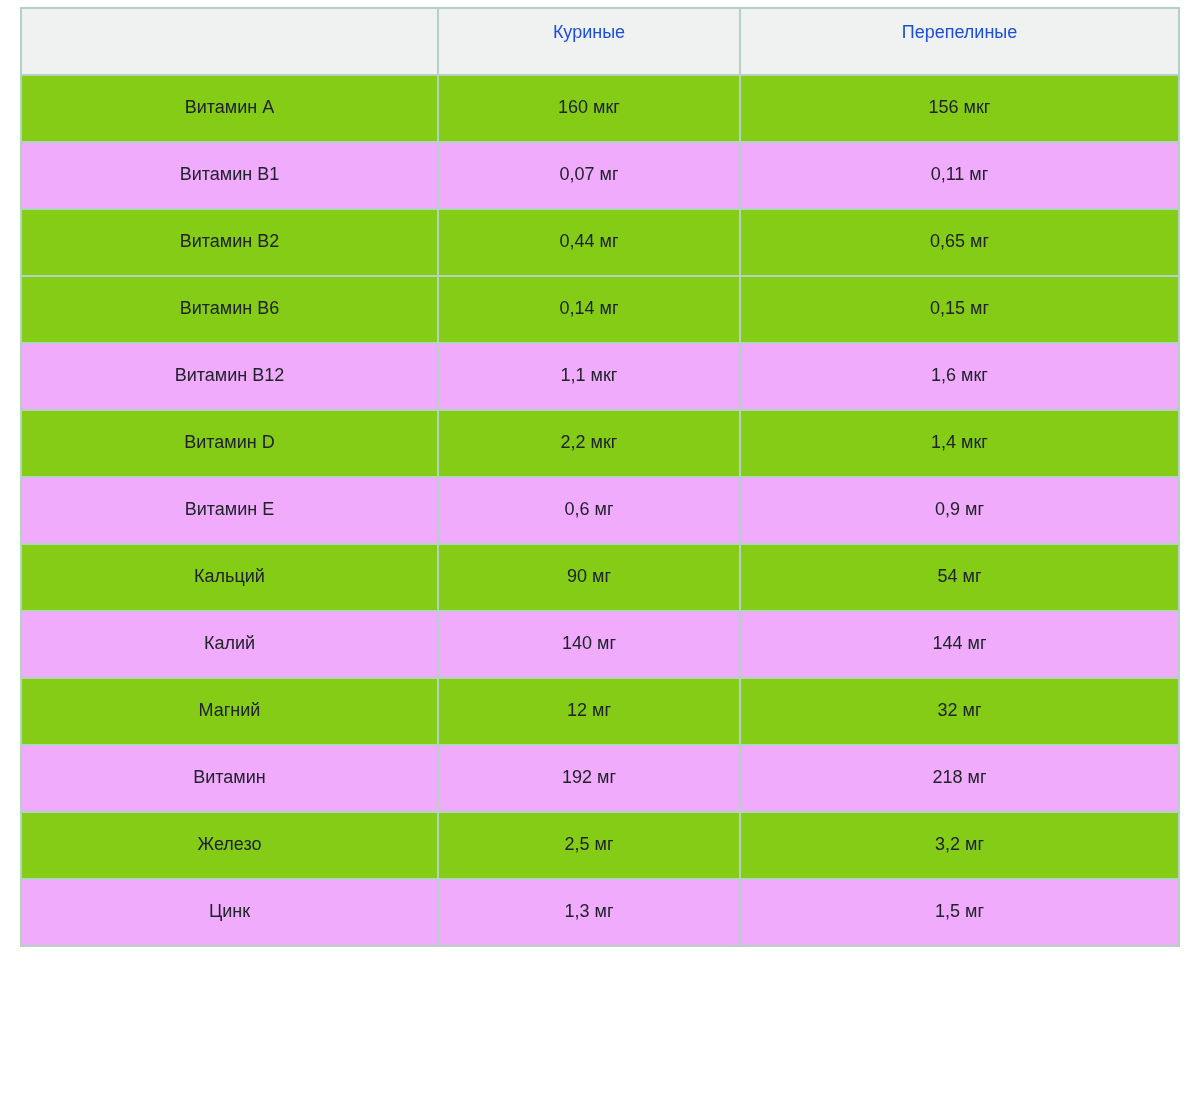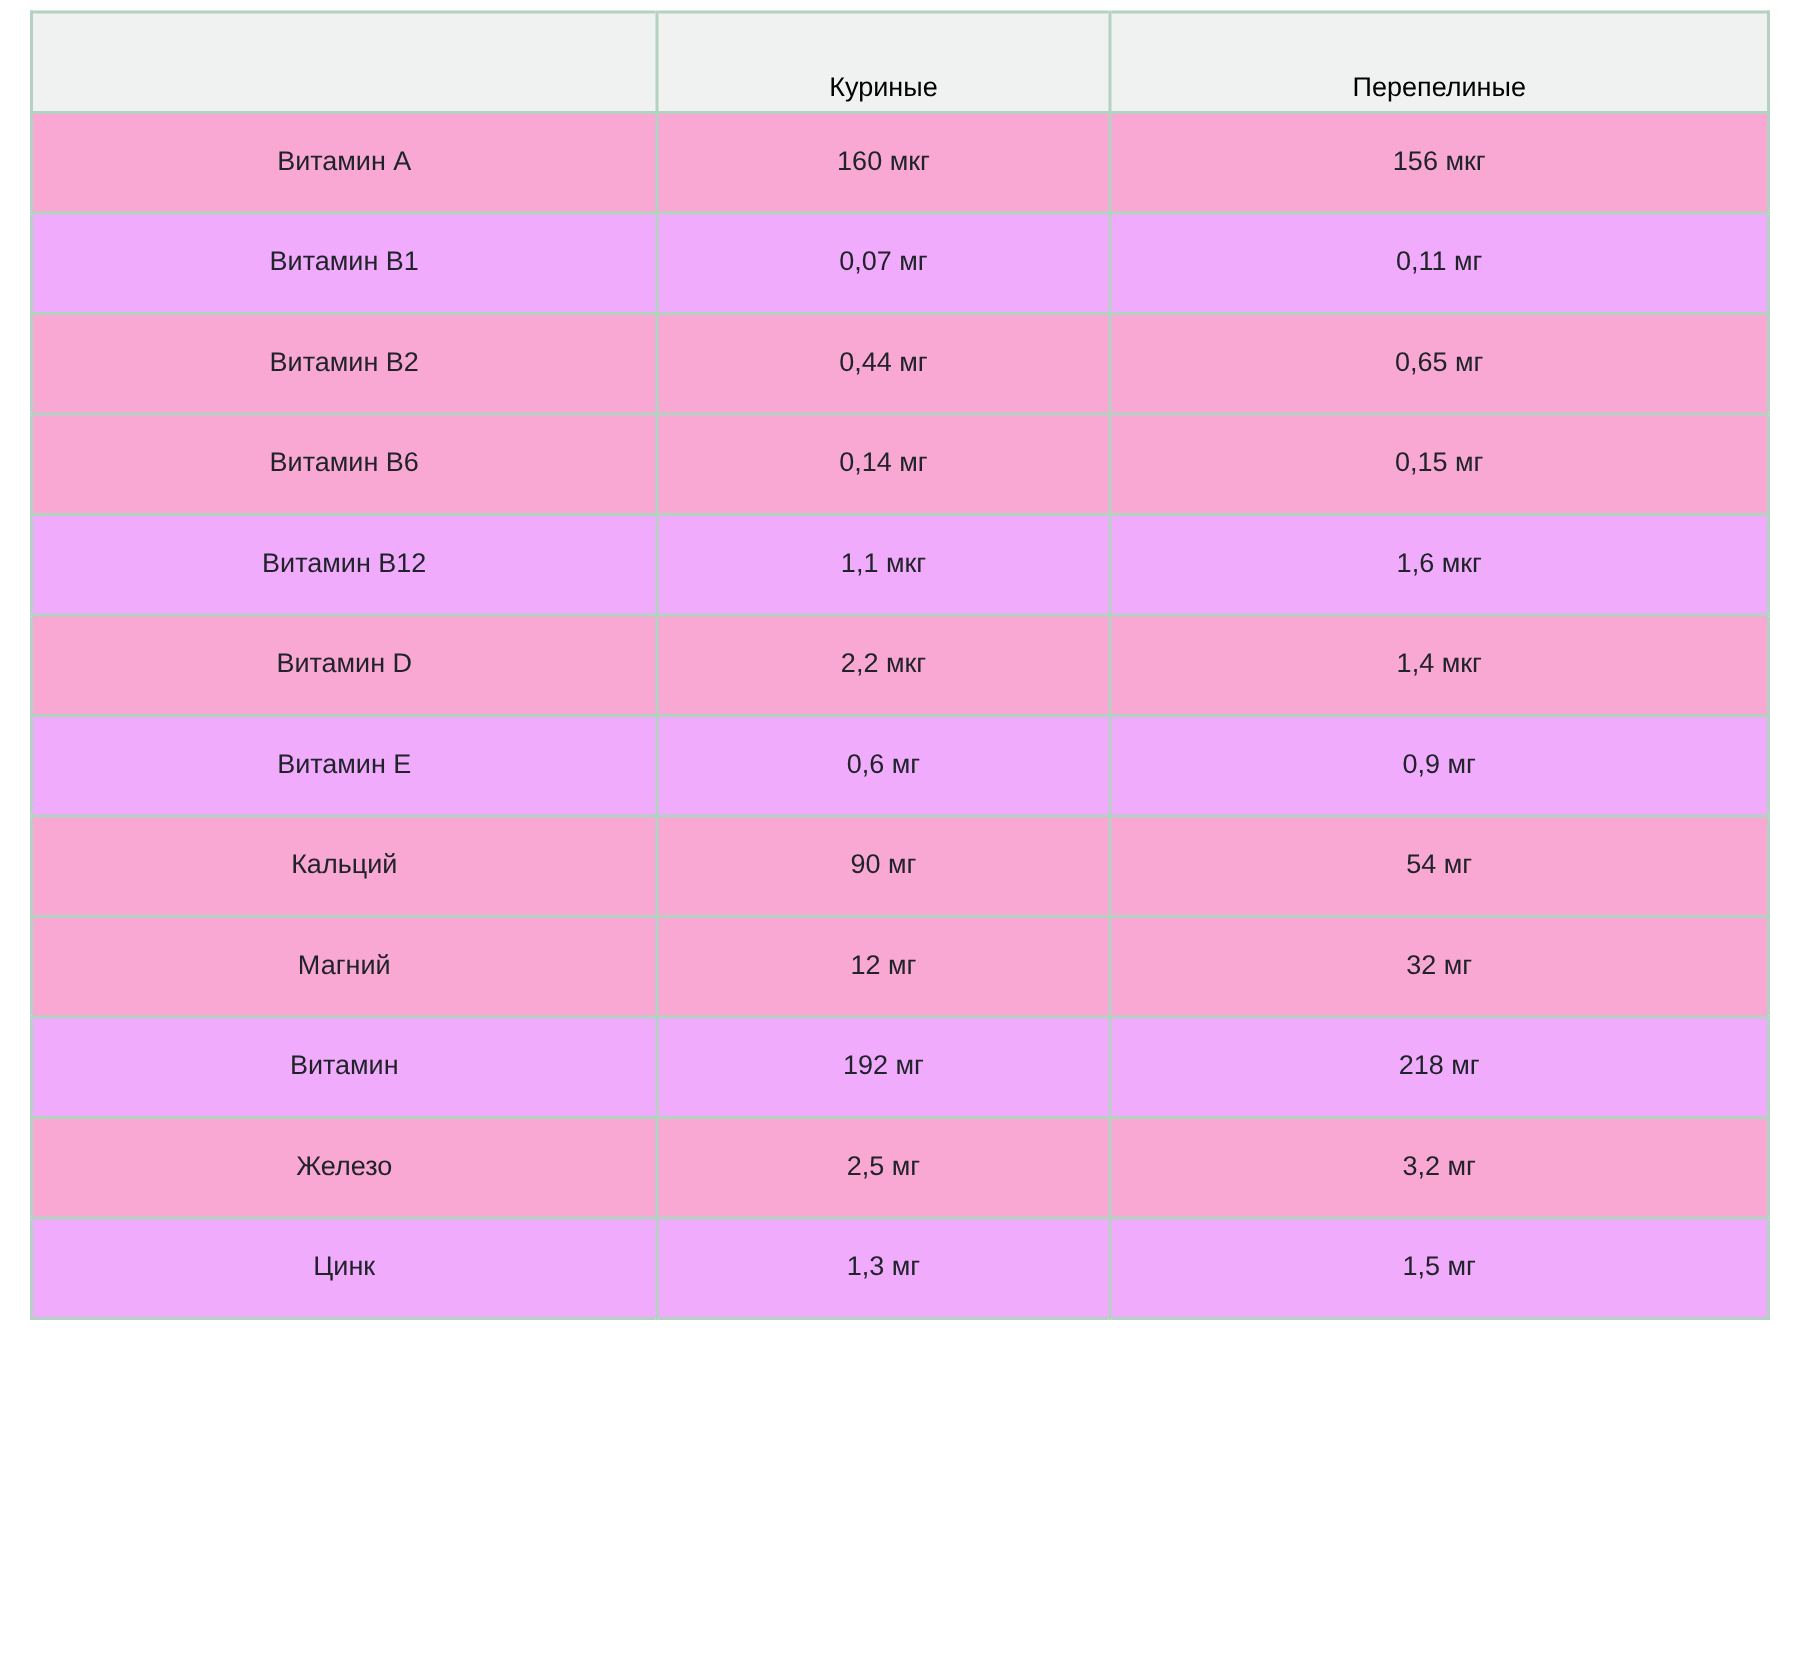--- a/index.html
+++ b/index.html
@@ -64,29 +64,29 @@
     border-right: none;
   }
 
   table.comparison tr:last-child td {
     border-bottom: none;
   }
 
   
   table.comparison thead th {
     background: #f0f2f1;
-    padding-top: 40px;
+    padding-top: 14px;
     font-size: 18px;
-    color: #000000;
+    color: #1d4ed8;
   }
 
   
   table.comparison tbody td {
     padding-top: 22px;
-    background: #f9a8d4;
+    background: #84cc16;
   }
 
   
   table.comparison tbody tr.shaded td {
     background: #f0abfc;
   }
 
   .cell-name   { display: block; }
   .cell-value  { display: block; }
 </style>
@@ -190,20 +190,31 @@
             <td>
               <span class="cell-name">Кальций</span>
             </td>
             <td>
               <span class="cell-value">90 мг</span>
             </td>
             <td>
               <span class="cell-value">54 мг</span>
             </td>
           </tr>
+          <tr class="shaded">
+            <td>
+              <span class="cell-name">Калий</span>
+            </td>
+            <td>
+              <span class="cell-value">140 мг</span>
+            </td>
+            <td>
+              <span class="cell-value">144 мг</span>
+            </td>
+          </tr>
           <tr>
             <td>
               <span class="cell-name">Магний</span>
             </td>
             <td>
               <span class="cell-value">12 мг</span>
             </td>
             <td>
               <span class="cell-value">32 мг</span>
             </td>

